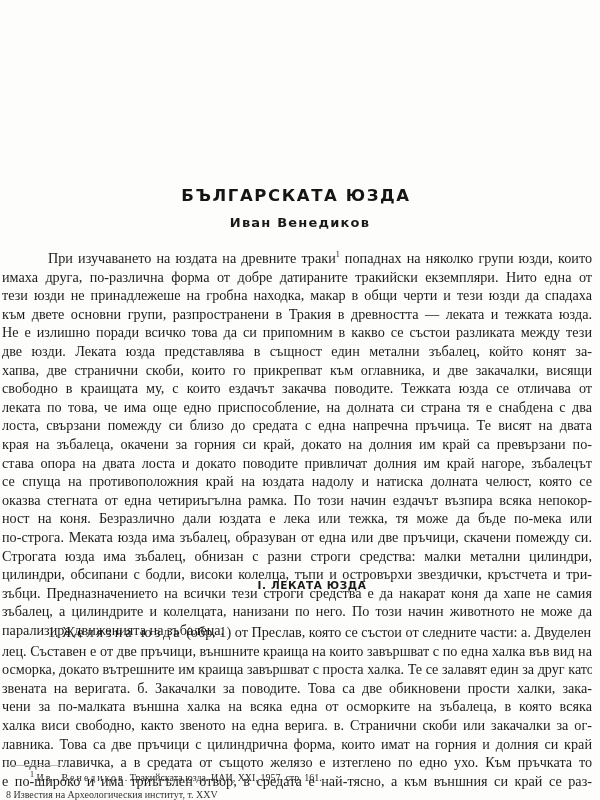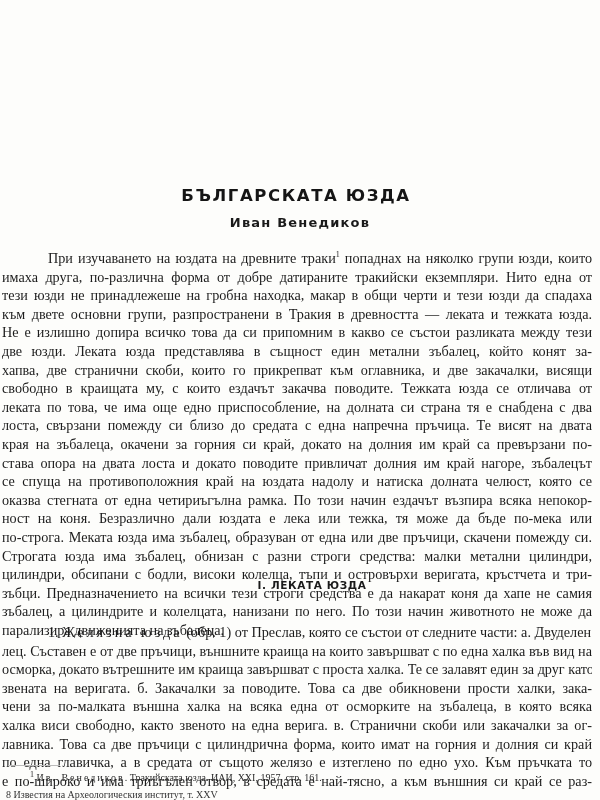--- a/index.html
+++ b/index.html
@@ -55,34 +55,34 @@
 <div class="page">
 
   <div class="title">БЪЛГАРСКАТА ЮЗДА</div>
   <div class="author">Иван Венедиков</div>
 
   <div class="para" style="top:241px;margin-top:8px;">
     <span class="line indent"><span>При изучаването на юздата на древните траки</span><sup>1</sup><span> попаднах на няколко групи юзди, които</span></span>
     <span class="line">имаха друга, по-различна форма от добре датираните тракийски екземпляри. Нито една от</span>
     <span class="line">тези юзди не принадлежеше на гробна находка, макар в общи черти и тези юзди да спадаха</span>
     <span class="line">към двете основни групи, разпространени в Тракия в древността — леката и тежката юзда.</span>
-    <span class="line">Не е излишно допира всичко това да си припомним в какво се състои разликата между тези</span>
+    <span class="line">Не е излишно поради всичко това да си припомним в какво се състои разликата между тези</span>
     <span class="line">две юзди. Леката юзда представлява в същност един метални зъбалец, който конят за-</span>
     <span class="line">хапва, две странични скоби, които го прикрепват към оглавника, и две закачалки, висящи</span>
     <span class="line">свободно в краищата му, с които ездачът закачва поводите. Тежката юзда се отличава от</span>
     <span class="line">леката по това, че има още едно приспособление, на долната си страна тя е снабдена с два</span>
     <span class="line">лоста, свързани помежду си близо до средата с една напречна пръчица. Те висят на двата</span>
     <span class="line">края на зъбалеца, окачени за горния си край, докато на долния им край са превързани по-</span>
     <span class="line">става опора на двата лоста и докато поводите привличат долния им край нагоре, зъбалецът</span>
     <span class="line">се спуща на противоположния край на юздата надолу и натиска долната челюст, която се</span>
     <span class="line">оказва стегната от една четириъгълна рамка. По този начин ездачът възпира всяка непокор-</span>
     <span class="line">ност на коня. Безразлично дали юздата е лека или тежка, тя може да бъде по-мека или</span>
     <span class="line">по-строга. Меката юзда има зъбалец, образуван от една или две пръчици, скачени помежду си.</span>
     <span class="line">Строгата юзда има зъбалец, обнизан с разни строги средства: малки метални цилиндри,</span>
-    <span class="line">цилиндри, обсипани с бодли, високи колелца, тъпи и островърхи веригата, кръстчета и три-</span>
+    <span class="line">цилиндри, обсипани с бодли, високи колелца, тъпи и островърхи звездички, кръстчета и три-</span>
     <span class="line">зъбци. Предназначението на всички тези строги средства е да накарат коня да хапе не самия</span>
     <span class="line">зъбалец, а цилиндрите и колелцата, нанизани по него. По този начин животното не може да</span>
     <span class="line last">парализира движенията на зъбалеца.</span>
   </div>
 
   <div class="section-heading">I. ЛЕКАТА ЮЗДА</div>
 
   <div class="para" style="top:623px;">
     <span class="line indent"><span>1.</span> <span class="spaced">Желязна юзда</span><span> (обр. 1) от Преслав, която се състои от следните части: а. Двуделен зъба-</span></span>
     <span class="line">лец. Съставен е от две пръчици, външните краища на които завършват с по една халка във вид на</span>

